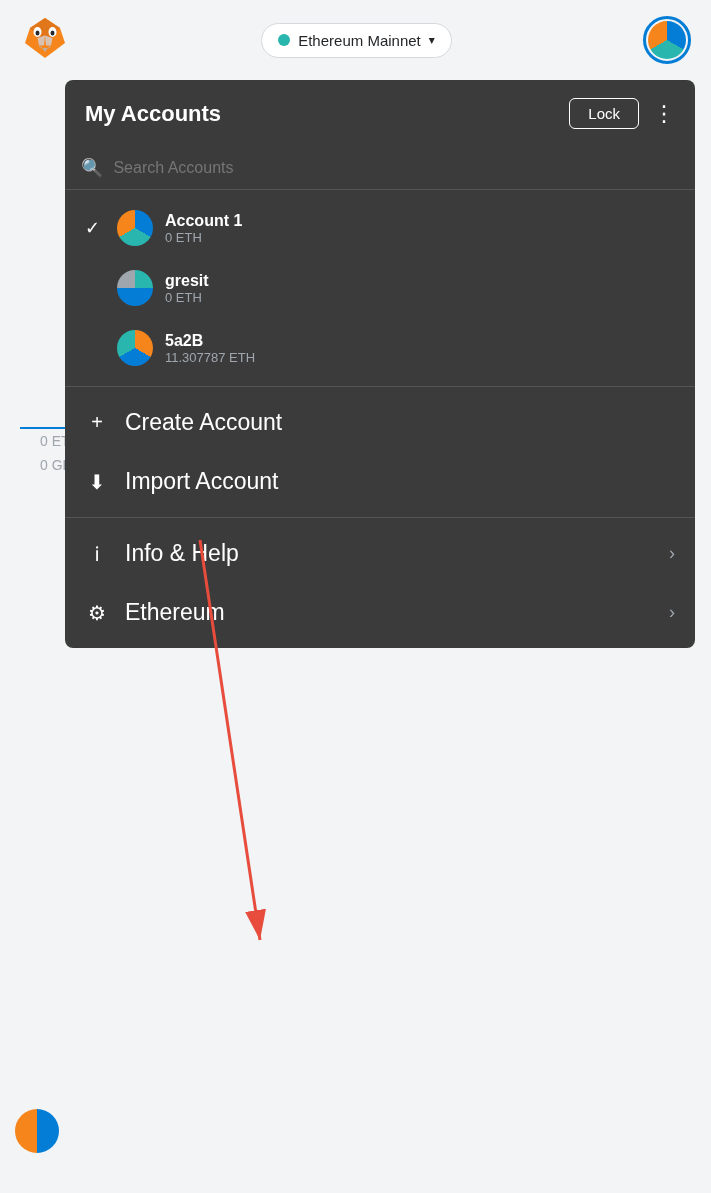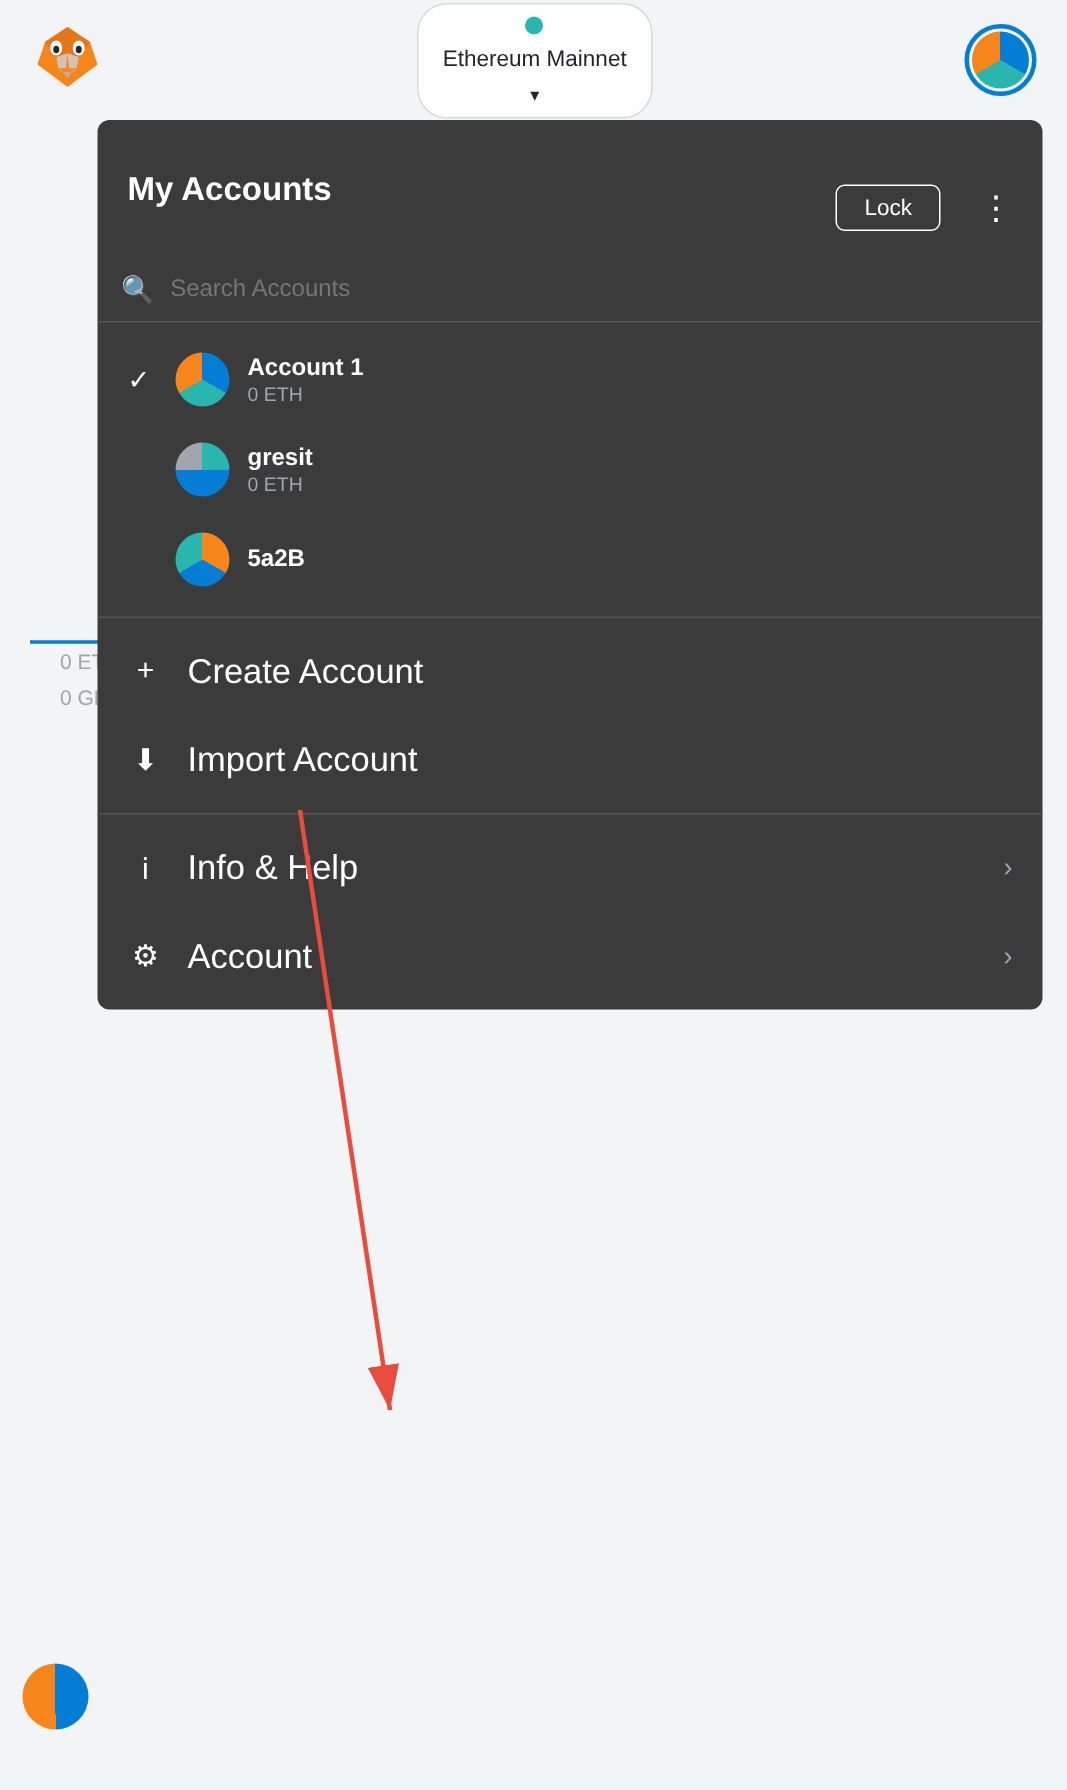--- a/index.html
+++ b/index.html
@@ -27,21 +27,20 @@
     }
     .network-selector {
       display: flex;
       align-items: center;
       background: white;
       border-radius: 20px;
       padding: 8px 16px;
       gap: 8px;
       border: 1px solid #d6d9dc;
       cursor: pointer;
-      flex-direction: column;
     }
     .network-dot {
       width: 12px;
       height: 12px;
       border-radius: 50%;
       background: #29b6af;
     }
     .network-name {
       font-size: 15px;
       color: #24272a;
@@ -423,21 +422,21 @@
 
   <div class="avatar-ring">
     <div style="width:38px;height:38px;border-radius:50%;background:conic-gradient(#037dd6 0deg 120deg, #29b6af 120deg 240deg, #f6851b 240deg 360deg);"></div>
   </div>
 </div>
 
 <div class="overlay-panel">
 
   <div class="panel-header">
     <span class="panel-title">My Accounts</span>
-    <div style="display:flex;align-items:center;gap:16px;margin-top:25px;">
+    <div style="display:flex;align-items:center;gap:4px;">
       <button class="lock-btn">Lock</button>
       <span class="kebab-icon">⋮</span>
     </div>
   </div>
 
 
   <div class="search-bar">
     <span class="search-icon-wrap">🔍</span>
     <input class="search-input" type="text" placeholder="Search Accounts" style="">
   </div>
@@ -460,20 +459,21 @@
         <div class="account-name">gresit</div>
         <div class="account-balance">0 ETH</div>
       </div>
     </div>
 
     <div class="account-item">
       <span class="check-mark" style="color:transparent;">✓</span>
       <div class="account-avatar avatar-gradient-3"></div>
       <div class="account-info">
         <div class="account-name">5a2B</div>
+        <div class="account-balance">11.307787 ETH</div>
       </div>
     </div>
   </div>
 
   <div class="menu-section">
     <div class="menu-item">
       <span class="menu-icon">+</span>
       <span class="menu-label">Create Account</span>
     </div>
     <div class="menu-item">
@@ -487,21 +487,21 @@
     <div class="menu-item" style="justify-content:space-between;">
       <div style="display:flex;align-items:center;gap:16px;">
         <span class="menu-icon">ℹ</span>
         <span class="menu-label">Info &amp; Help</span>
       </div>
       <span class="chevron-right">›</span>
     </div>
     <div class="menu-item" style="justify-content:space-between;">
       <div style="display:flex;align-items:center;gap:16px;">
         <span class="menu-icon">⚙</span>
-        <span class="menu-label">Account</span>
+        <span class="menu-label">Ethereum</span>
       </div>
       <span class="chevron-right">›</span>
     </div>
   </div>
 
 </div>
 
 <div class="bottom-avatar"></div>
 
 <svg class="red-arrow-overlay" viewBox="0 0 711 1193" xmlns="http://www.w3.org/2000/svg">

